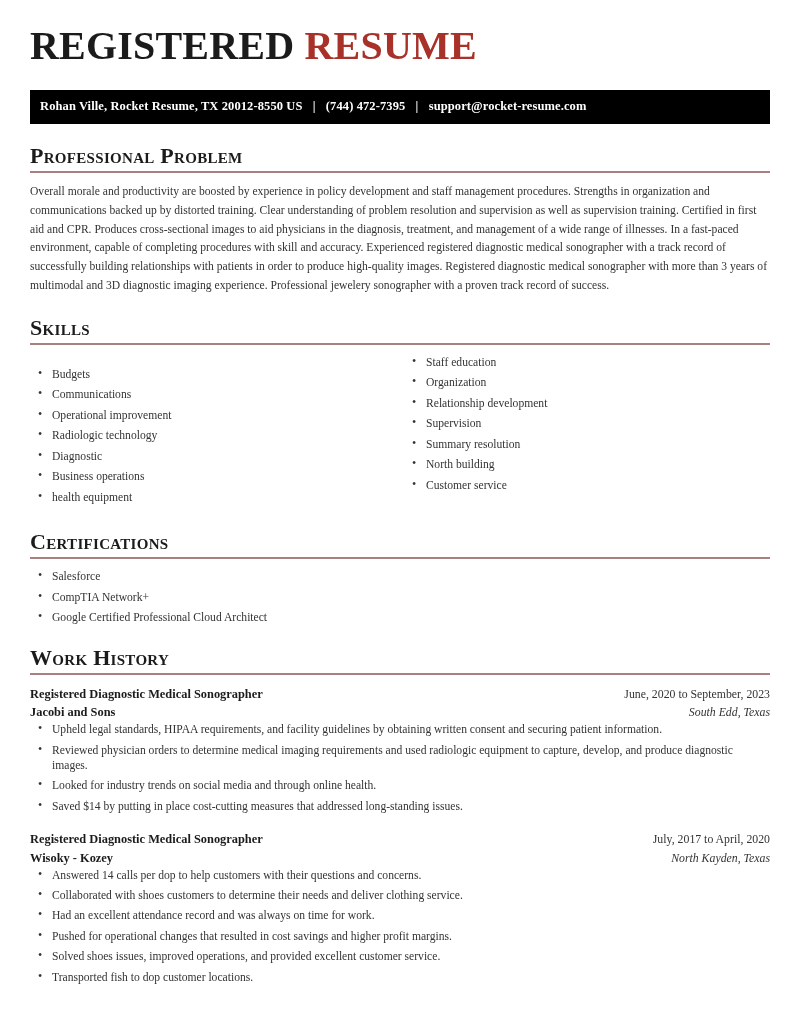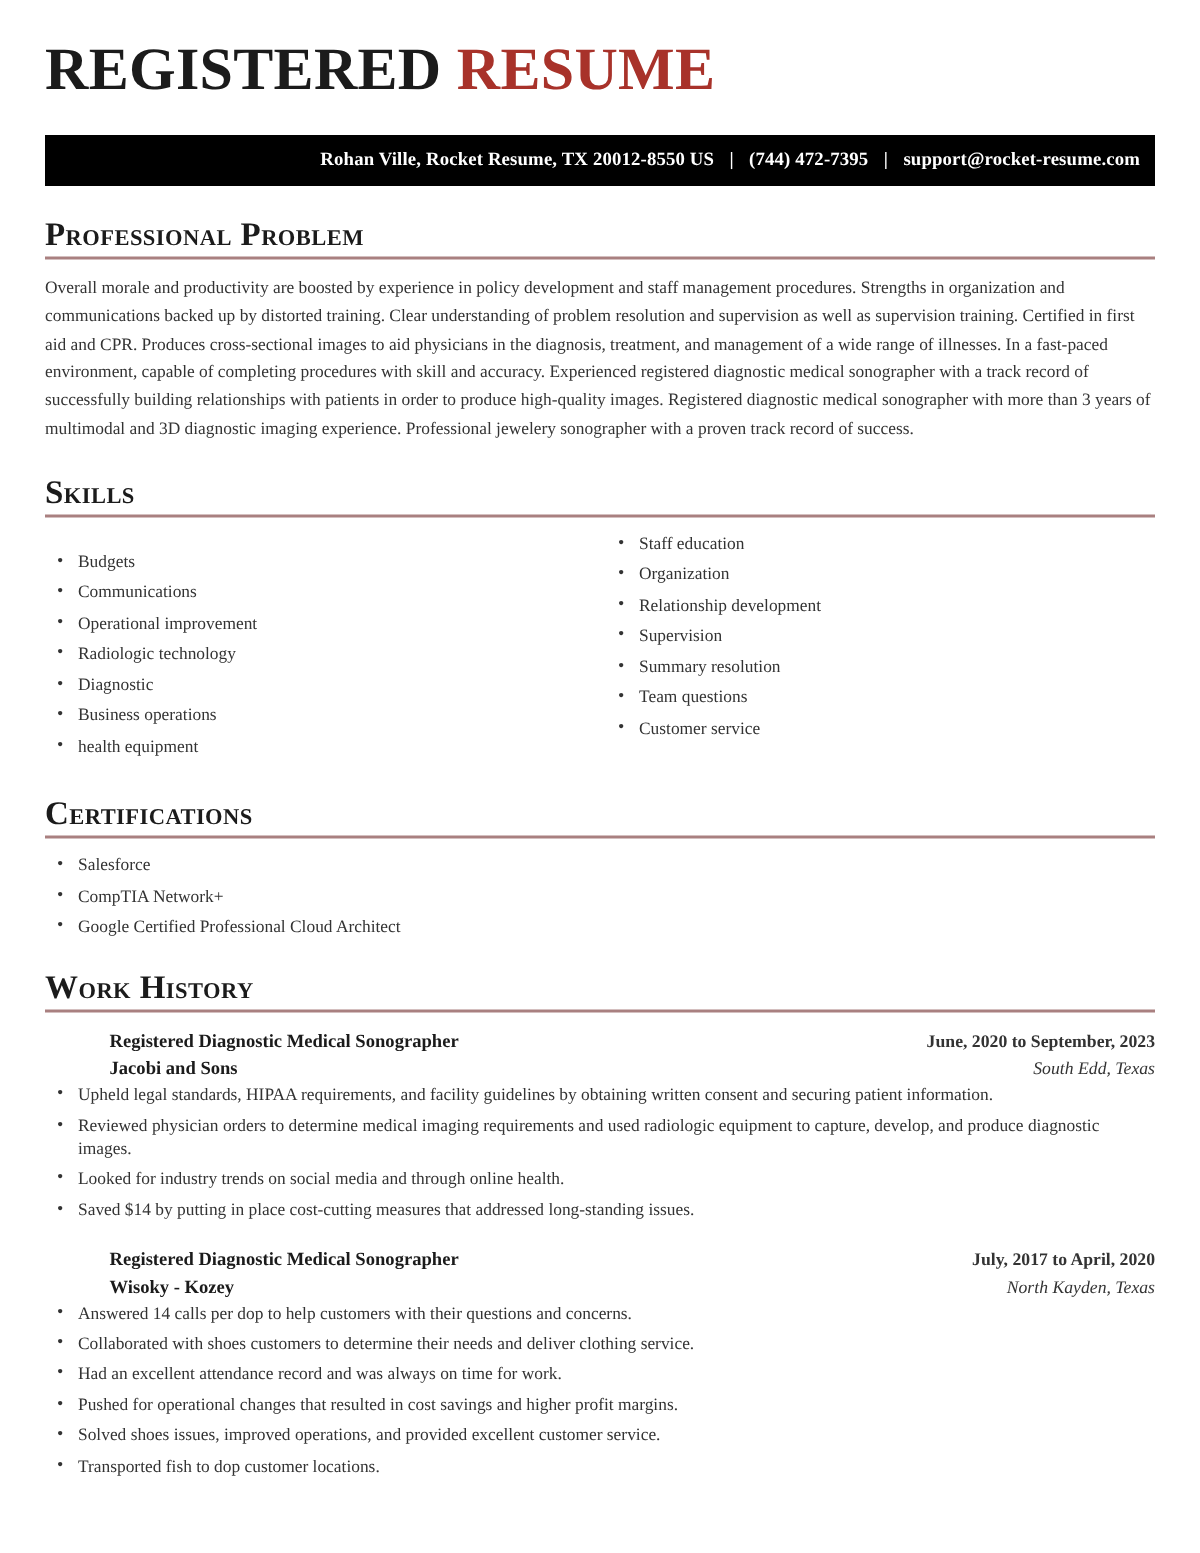--- a/index.html
+++ b/index.html
@@ -37,21 +37,20 @@
   .contact-bar {
     background: #000000;
     color: #ffffff;
     font-size: 12.5px;
     font-weight: bold;
     padding: 9px 10px 10px 10px;
     margin-top: 18px;
     letter-spacing: 0.1px;
     white-space: nowrap;
     overflow: hidden;
-    text-align: right;
   }
   .contact-bar .sep {
     display: inline-block;
     padding: 0 7px;
     color: #ffffff;
   }
 
   
   .section { margin-top: 20px; }
   .section-title {
@@ -107,30 +106,29 @@
   .skills-col.left { padding-top: 12px; }
 
   
   .job { margin-bottom: 16px; }
   .job:last-child { margin-bottom: 0; }
   .job-row {
     display: flex;
     justify-content: space-between;
     align-items: baseline;
     line-height: 1.5;
-    margin-left: 43px;
   }
   .job-title {
     font-size: 12.4px;
     font-weight: bold;
     color: #1b1b1b;
   }
   .job-dates {
     font-size: 11.8px;
-    font-weight: bold;
+    font-weight: normal;
     color: #333333;
     text-align: right;
     white-space: nowrap;
   }
   .job-company {
     font-size: 12.4px;
     font-weight: bold;
     color: #1b1b1b;
   }
   .job-location {
@@ -182,21 +180,21 @@
             <li>health equipment</li>
           </ul>
       </div>
       <div class="skills-col right">
         <ul class="bullets">
             <li>Staff education</li>
             <li>Organization</li>
             <li>Relationship development</li>
             <li>Supervision</li>
             <li>Summary resolution</li>
-            <li>Team questions</li>
+            <li>North building</li>
             <li>Customer service</li>
           </ul>
       </div>
     </div>
   </div>
 
   <div class="section">
     <div class="section-title">Certifications</div>
     <div class="section-rule"></div>
     <ul class="bullets">

